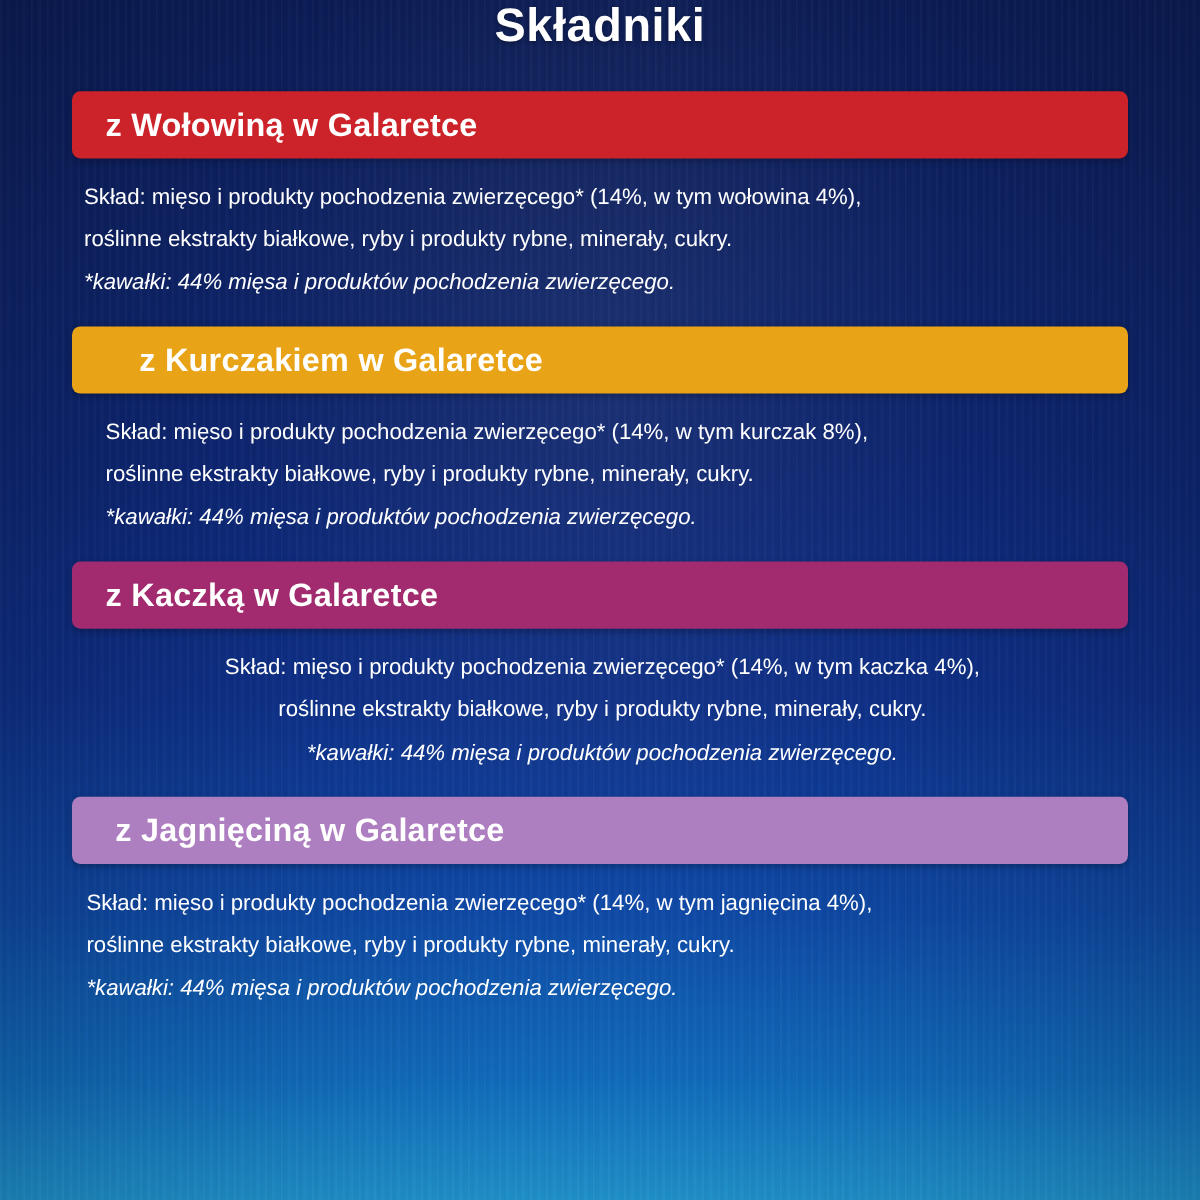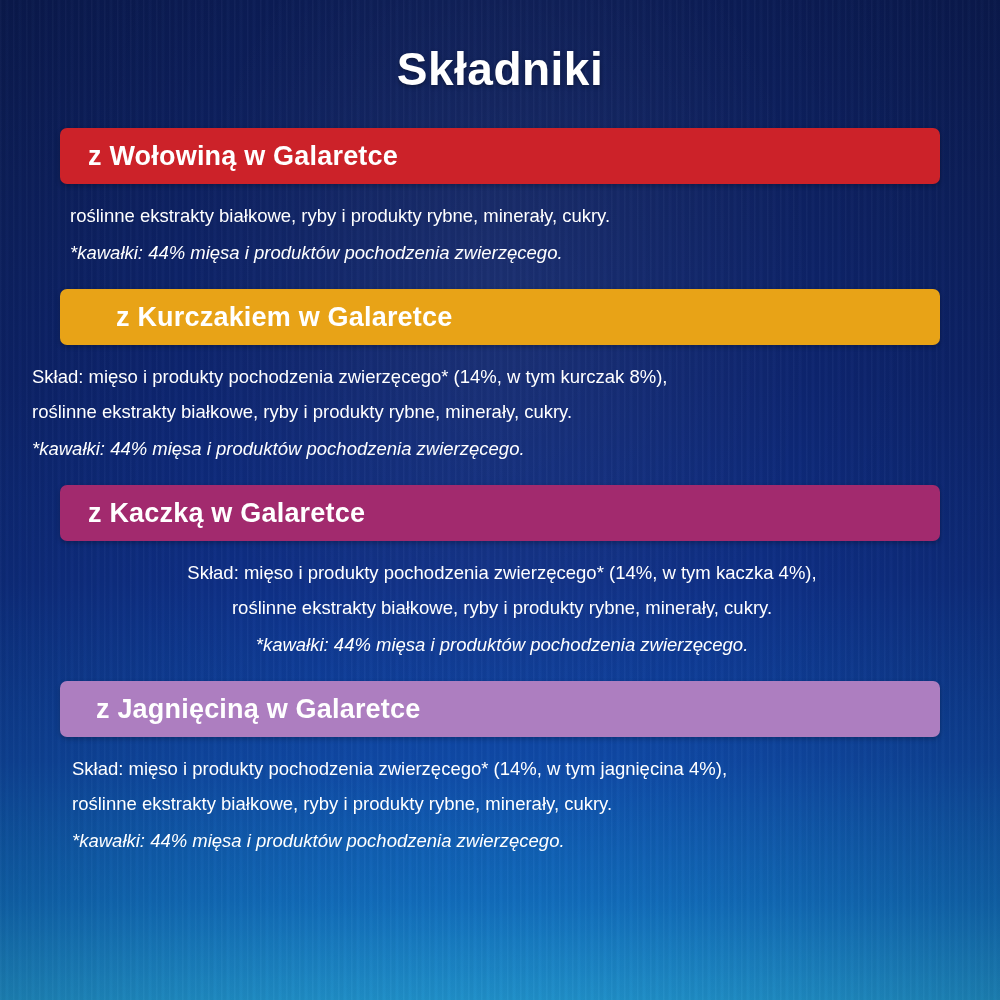--- a/index.html
+++ b/index.html
@@ -56,25 +56,24 @@
 
   .content {
     position: relative;
     z-index: 2;
     padding: 0;
   }
 
   .page-title {
     text-align: center;
     color: #ffffff;
-    font-size: 46px;
+    font-size: 39px;
     font-weight: bold;
     letter-spacing: 0.5px;
     margin: 0;
-    padding-top: 42px;
     padding-bottom: 10px;
     text-shadow: 0 2px 4px rgba(0,0,0,0.35);
   }
 
   .sections {
     margin-top: 22px;
   }
 
   .section {
     margin-bottom: 22px;
@@ -108,21 +107,21 @@
     line-height: 1.55;
     color: #ffffff;
   }
   .body p.note {
     margin-top: 8px;
     font-style: italic;
   }
 
   
   .sec-0 .body { margin-left: 70px; }
-  .sec-1 .body { margin-left: 32px; }
+  .sec-1 .body { margin-left: 88px; }
   .sec-2 .body { margin-left: 72px; text-align: center; }
   .sec-3 .body { margin-left: 72px; }
 
   .sec-1 .banner-label,
   .sec-3 .banner-label { padding-left: 36px; }
 </style>
 </head>
 <body>
 
 <div class="poster">
@@ -133,20 +132,21 @@
 
     <h1 class="page-title">Składniki</h1>
 
     <div class="sections">
 
       <div class="section sec-0">
         <div class="banner" style="background:#cc2229;">
           <span class="banner-label">z Wołowiną w Galaretce</span>
         </div>
         <div class="body">
+          <p>Skład: mięso i produkty pochodzenia zwierzęcego* (14%, w tym wołowina 4%),</p>
           <p>roślinne ekstrakty białkowe, ryby i produkty rybne, minerały, cukry.</p>
           <p class="note">*kawałki: 44% mięsa i produktów pochodzenia zwierzęcego.</p>
         </div>
       </div>
 
       <div class="section sec-1">
         <div class="banner" style="background:#e8a317;padding-left:20px;">
           <span class="banner-label">z Kurczakiem w Galaretce</span>
         </div>
         <div class="body">

